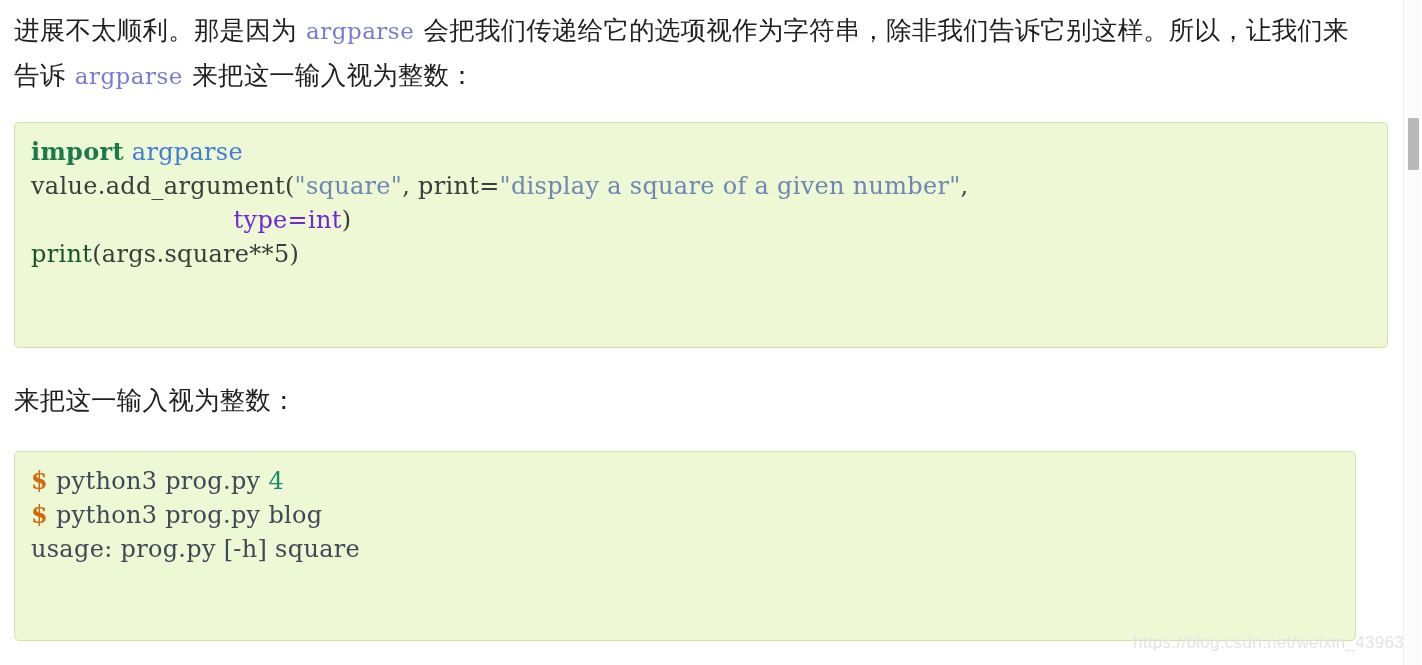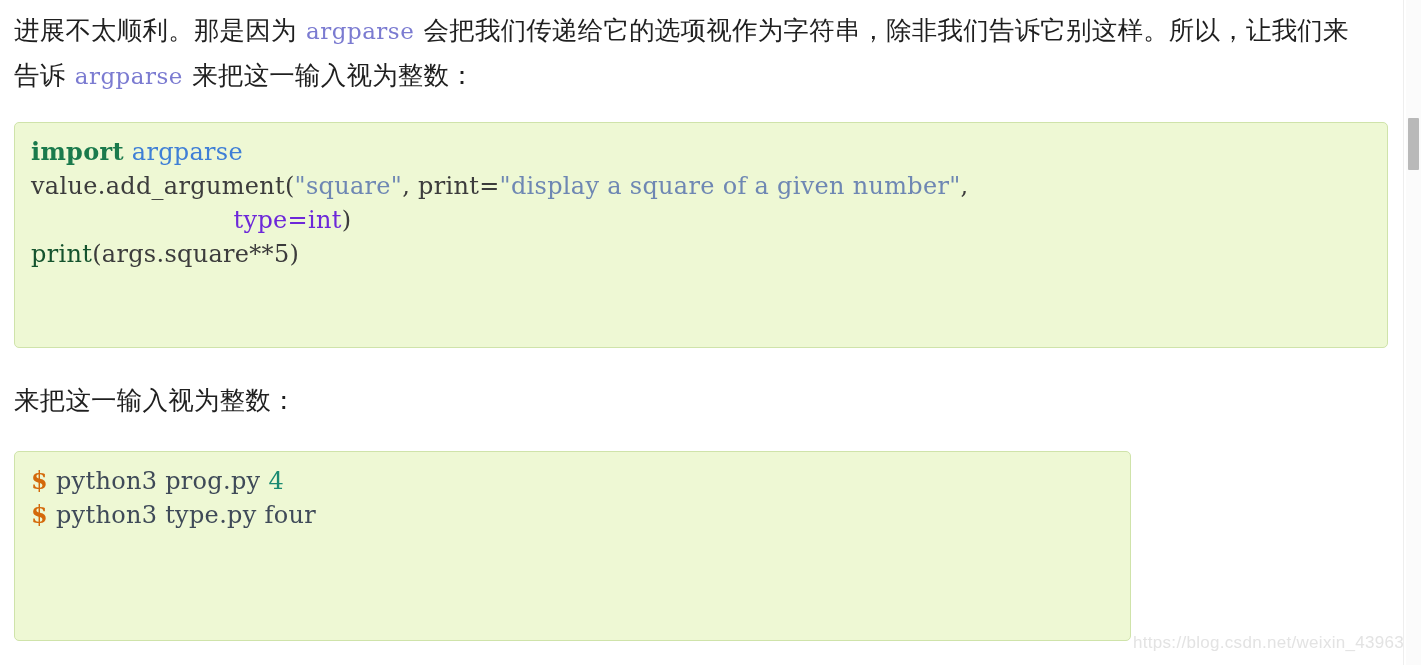--- a/index.html
+++ b/index.html
@@ -73,21 +73,21 @@
   }
   .codeblock.block1 {
     left: 14px;
     top: 122px;
     width: 1374px;
     height: 226px;
   }
   .codeblock.block2 {
     left: 14px;
     top: 451px;
-    width: 1117px;
+    width: 1342px;
     height: 190px;
   }
   .code-line {
     font-family: "DejaVu Serif", "Liberation Serif", serif;
     font-size: 24px;
     line-height: 34px;
     color: #3d5a80;
     white-space: pre;
     letter-spacing: 0.3px;
   }
@@ -159,21 +159,22 @@
         <div class="code-line"><span class="tok-plain">                    </span><span class="tok-green">type=int</span><span class="tok-plain">)</span></div>
         <div class="code-line"><span class="tok-builtin">print</span><span class="tok-plain">(args.square**5)</span></div>
       </div>
   </div>
 
   <p class="prose p2">来把这一输入视为整数：</p>
 
   <div class="codeblock block2">
     <div>
         <div class="code-line term"><span class="tok-prompt">$</span><span> python3 prog.py </span><span class="tok-num">4</span></div>
-        <div class="code-line term"><span class="tok-prompt">$</span><span> python3 type.py four</span></div>
+        <div class="code-line term"><span class="tok-prompt">$</span><span> python3 prog.py blog</span></div>
+        <div class="code-line term"><span>usage: prog.py [-h] square</span></div>
       </div>
   </div>
 
   <div class="watermark">https://blog.csdn.net/weixin_43963453</div>
 
 </div>
 
 <div class="scroll-gutter">
   <div class="scroll-track">
     <div class="scroll-thumb"></div>

